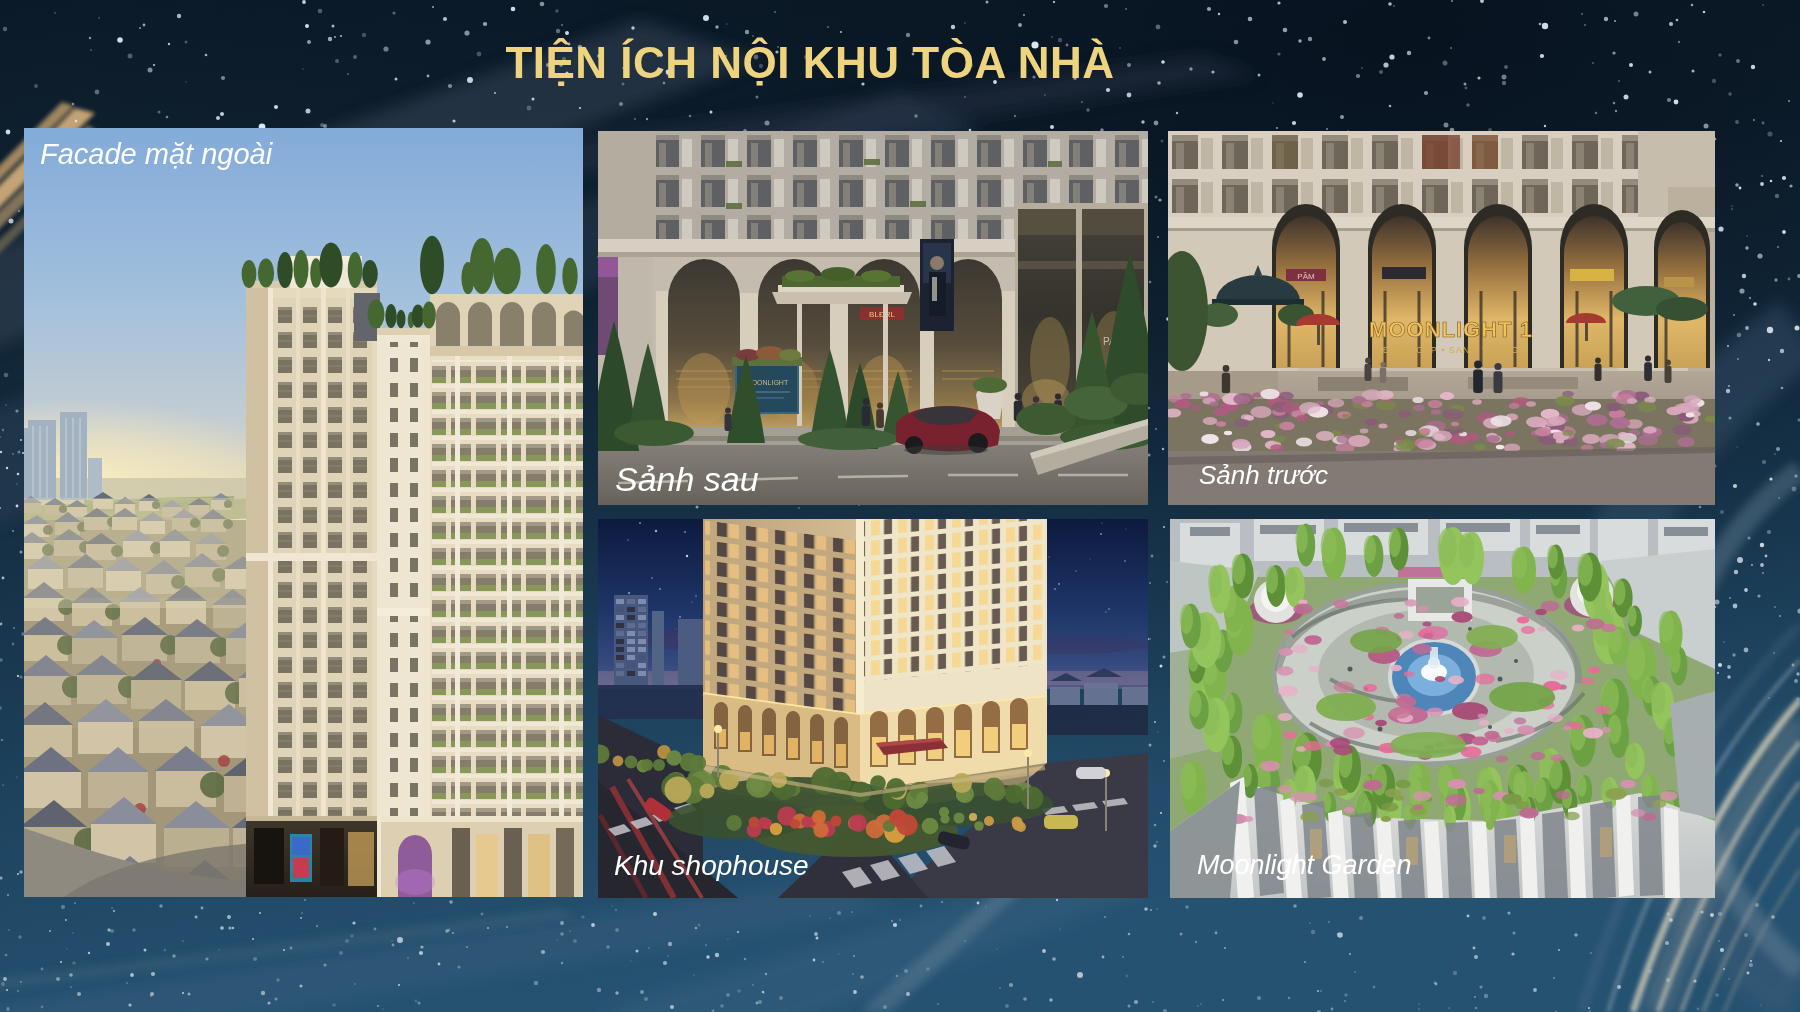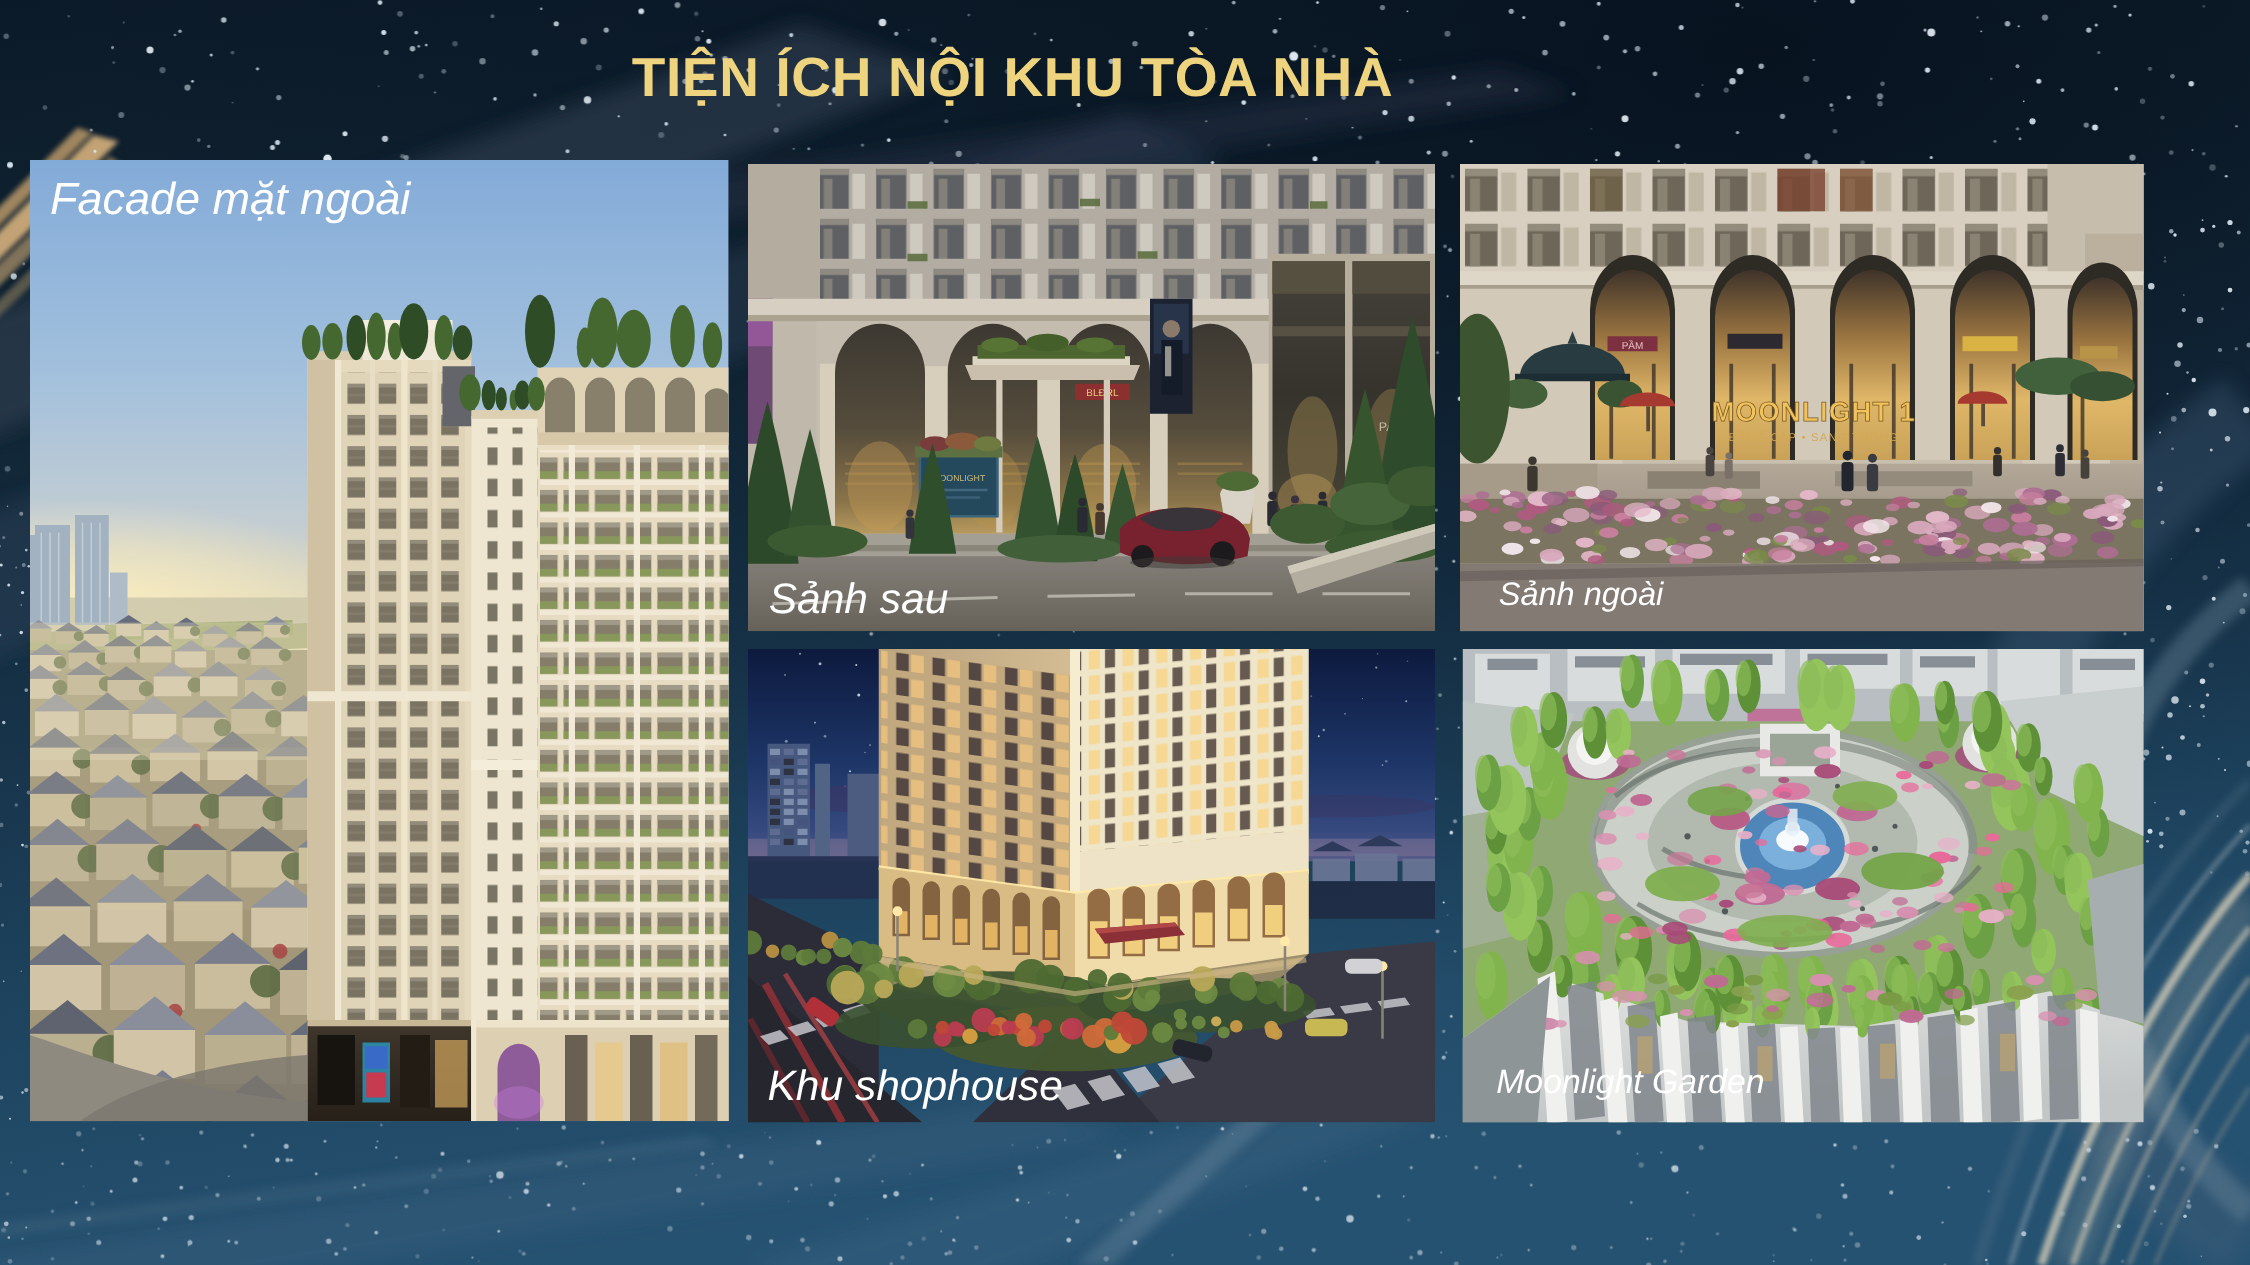--- a/index.html
+++ b/index.html
@@ -1152,21 +1152,21 @@
  <rect x="428" y="700" width="18" height="69" fill="#6a6052"></rect>
  <rect x="452" y="706" width="22" height="63" fill="#e8c887" opacity="0.85"></rect>
  <rect x="480" y="700" width="18" height="69" fill="#6a6052"></rect>
  <rect x="504" y="706" width="22" height="63" fill="#e0bd7a" opacity="0.8"></rect>
  <rect x="532" y="700" width="18" height="69" fill="#746a5a"></rect>
  <rect x="353" y="688" width="4" height="81" fill="#f0e8d4"></rect>
 </g>
 </svg>
     </div>
 
-<div class="lab" style="left:40px;top:138px;font-size:36px;">Facade mặt ngoài</div>
+<div class="lab" style="left:40px;top:138px;font-size:29px;">Facade mặt ngoài</div>
 
 <div class="photo" style="left:598px;top:131px;width:550px;height:374px;">
 <svg width="550" height="374" viewBox="0 0 550 374" xmlns="http://www.w3.org/2000/svg">
 <defs>
 <linearGradient id="p2wall" x1="0" y1="0" x2="0" y2="1">
  <stop offset="0" stop-color="#c3bcb1"></stop>
  <stop offset="0.55" stop-color="#cbc3b6"></stop>
  <stop offset="1" stop-color="#b8aea0"></stop>
 </linearGradient>
 <pattern id="p2up" width="46" height="40" patternUnits="userSpaceOnUse" patternTransform="translate(6,0)">
@@ -1645,21 +1645,21 @@
         <rect x="426.5" y="232.8" width="7.0" height="17.2" rx="2.2" fill="#34302c"></rect>
         <circle cx="58.0" cy="237.5" r="3.4" fill="#3c3830"></circle>
         <rect x="53.8" y="241.7" width="8.3" height="20.3" rx="2.6" fill="#3c3830"></rect>
         <circle cx="480.0" cy="227.5" r="3.1" fill="#2e2e36"></circle>
         <rect x="476.2" y="231.3" width="7.7" height="18.7" rx="2.4" fill="#2e2e36"></rect>
         <circle cx="500.0" cy="231.5" r="2.9" fill="#46423a"></circle>
         <rect x="496.5" y="234.8" width="7.0" height="17.2" rx="2.2" fill="#46423a"></rect>
 </svg>
     </div>
 
-<div class="lab" style="left:1199px;top:460px;font-size:26px;">Sảnh ngoài</div>
+<div class="lab" style="left:1199px;top:460px;font-size:26px;">Sảnh trước</div>
 
 <div class="photo" style="left:598px;top:519px;width:550px;height:379px;">
 <svg width="550" height="379" viewBox="0 0 550 379" xmlns="http://www.w3.org/2000/svg">
 <defs>
 <linearGradient id="p4sky" x1="0" y1="0" x2="0" y2="1">
  <stop offset="0" stop-color="#0d1a3e"></stop>
  <stop offset="0.55" stop-color="#1e3668"></stop>
  <stop offset="0.85" stop-color="#35497e"></stop>
  <stop offset="1" stop-color="#565a88"></stop>
 </linearGradient>
@@ -1977,21 +1977,21 @@
 
 <g>
  <rect x="46" y="284" width="28" height="13" rx="4" fill="#b03038" transform="rotate(35 60 290)"></rect>
  <rect x="446" y="296" width="34" height="14" rx="5" fill="#c8b854"></rect>
  <rect x="478" y="248" width="30" height="12" rx="5" fill="#d2d2d6"></rect>
  <rect x="340" y="315" width="32" height="13" rx="5" fill="#23252e" transform="rotate(14 356 321)"></rect>
 </g>
 </svg>
     </div>
 
-<div class="lab" style="left:614px;top:850px;font-size:34px;">Khu shophouse</div>
+<div class="lab" style="left:614px;top:850px;font-size:28px;">Khu shophouse</div>
 
 <div class="photo" style="left:1170px;top:519px;width:545px;height:379px;">
 <svg width="545" height="379" viewBox="0 0 545 379" xmlns="http://www.w3.org/2000/svg">
 <defs>
 <linearGradient id="p5roof" x1="0" y1="0" x2="0.3" y2="1">
  <stop offset="0" stop-color="#e2e4e2"></stop>
  <stop offset="1" stop-color="#c2c6c6"></stop>
 </linearGradient>
 </defs>
 

